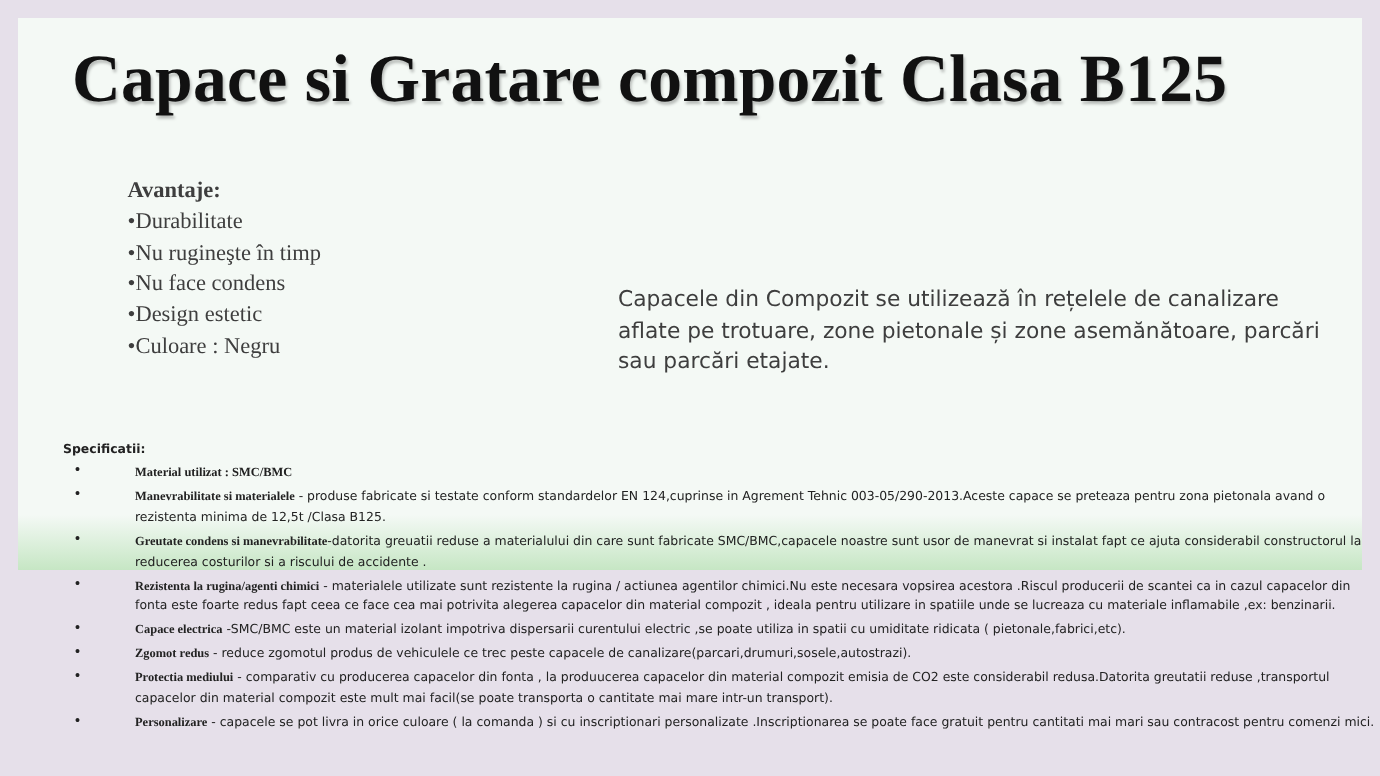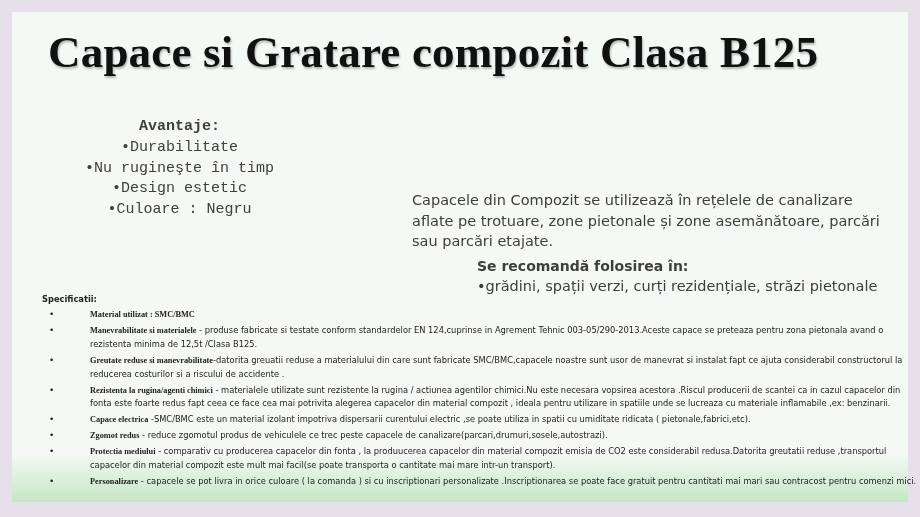--- a/index.html
+++ b/index.html
@@ -5,40 +5,39 @@
     * { margin: 0; padding: 0; box-sizing: border-box; }
     html, body { width: 920px; height: 517px; overflow: hidden; }
     body {
       background: #e6e0ea;
       position: relative;
       font-family: "Liberation Sans", sans-serif;
     }
     .slide {
       position: absolute;
       left: 12px; top: 12px;
-      width: 896px; height: 490px;
+      width: 896px; height: 368px;
       background: linear-gradient(to bottom, #f4f9f5 0%, #f4f9f5 90%, #d4ecd3 97%, #c6e6c4 100%);
       padding-left: 48px;
     }
     .title {
       position: absolute;
       left: 36px; top: 14px;
       font-family: "Liberation Serif", "DejaVu Serif", serif;
       font-size: 45px;
       color: #111;
       text-shadow: 1px 2px 2px rgba(0,0,0,0.25);
       white-space: nowrap;
       letter-spacing: 0.2px;
     }
     .adv {
       position: absolute;
       left: 73px; top: 105px;
-      font-family: Liberation Mono, monospace;
+      font-family: Liberation Serif, serif;
       color: #3e3e3e;
-      text-align: center;
     }
     .adv .heading {
       font-size: 15px;
       font-weight: bold;
       line-height: 20px;
       margin-bottom: 1px;
     }
     .adv .item {
       font-size: 15px;
       line-height: 20.7px;
@@ -90,45 +89,42 @@
 <body>
 
 <div class="slide">
 
   <h1 class="title">Capace si Gratare compozit Clasa B125</h1>
 
   <div class="adv">
     <div class="heading">Avantaje:</div>
     <div class="item">•Durabilitate</div>
     <div class="item">•Nu rugineşte în timp</div>
+    <div class="item">•Nu face condens</div>
     <div class="item">•Design estetic</div>
     <div class="item">•Culoare : Negru</div>
   </div>
 
   <p class="desc">Capacele din Compozit se utilizează în rețelele de canalizare aflate pe trotuare, zone pietonale și zone asemănătoare, parcări sau parcări etajate.</p>
 
-  <div class="rec">
-    <div class="heading">Se recomandă folosirea în:</div>
-    <div class="item">•grădini, spații verzi, curți rezidențiale, străzi pietonale</div>
-  </div>
 
   <div class="specs">
     <div class="heading">Specificatii:</div>
 
     <div class="spec-row">
       <span class="bullet">•</span>
       <span class="body"><span class="label">Material utilizat : SMC/BMC</span><span></span></span>
     </div>
     <div class="spec-row">
       <span class="bullet">•</span>
       <span class="body"><span class="label">Manevrabilitate si materialele</span><span> - produse fabricate si testate conform standardelor EN 124,cuprinse in Agrement Tehnic 003-05/290-2013.Aceste capace se preteaza pentru zona pietonala  avand o rezistenta minima de 12,5t /Clasa B125.</span></span>
     </div>
     <div class="spec-row">
       <span class="bullet">•</span>
-      <span class="body"><span class="label">Greutate reduse si manevrabilitate</span><span>-datorita greuatii reduse a materialului din care sunt fabricate SMC/BMC,capacele noastre sunt usor de manevrat si instalat fapt ce ajuta considerabil constructorul la reducerea costurilor si a riscului de accidente .</span></span>
+      <span class="body"><span class="label">Greutate condens si manevrabilitate</span><span>-datorita greuatii reduse a materialului din care sunt fabricate SMC/BMC,capacele noastre sunt usor de manevrat si instalat fapt ce ajuta considerabil constructorul la reducerea costurilor si a riscului de accidente .</span></span>
     </div>
     <div class="spec-row">
       <span class="bullet">•</span>
       <span class="body"><span class="label">Rezistenta la rugina/agenti chimici</span><span> - materialele utilizate sunt rezistente la rugina / actiunea agentilor chimici.Nu este necesara vopsirea acestora .Riscul producerii de scantei ca in cazul capacelor din fonta este foarte redus fapt ceea ce face cea mai potrivita alegerea capacelor din material compozit , ideala pentru utilizare in spatiile unde se lucreaza cu materiale inflamabile ,ex: benzinarii.</span></span>
     </div>
     <div class="spec-row">
       <span class="bullet">•</span>
       <span class="body"><span class="label">Capace electrica</span><span> -SMC/BMC este un material izolant impotriva dispersarii curentului electric ,se poate utiliza in spatii cu umiditate ridicata ( pietonale,fabrici,etc).</span></span>
     </div>
     <div class="spec-row">

